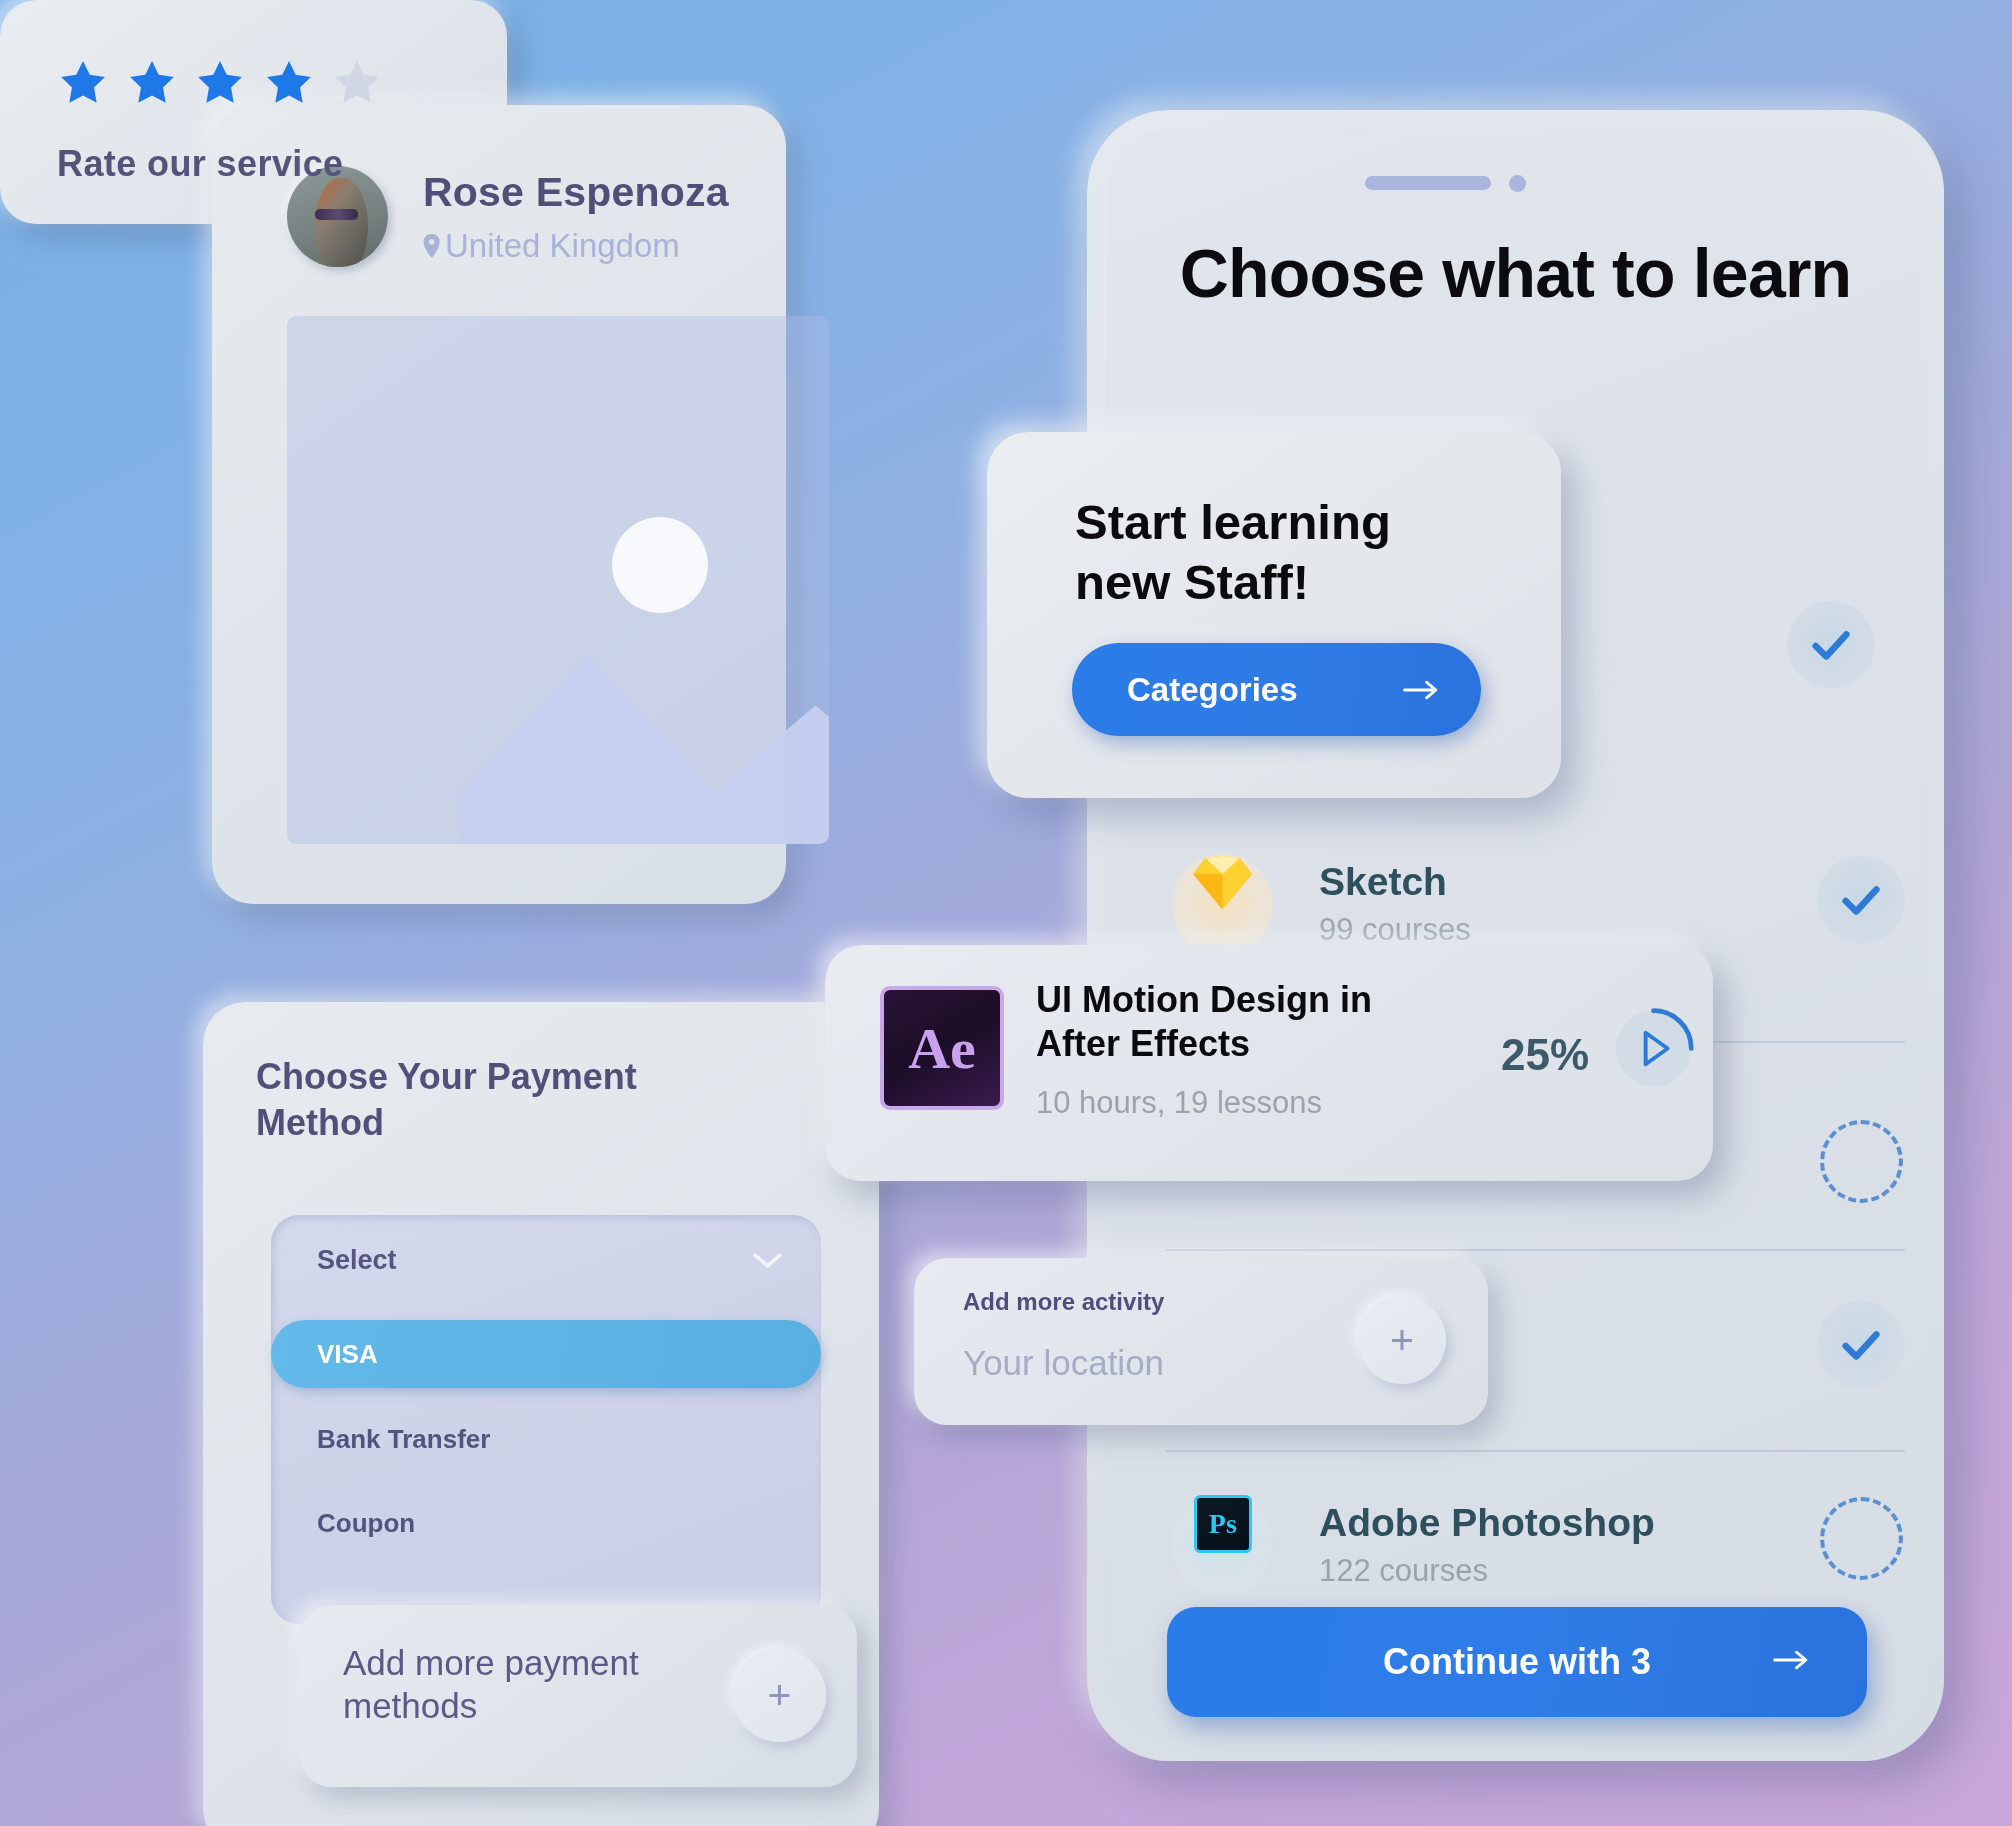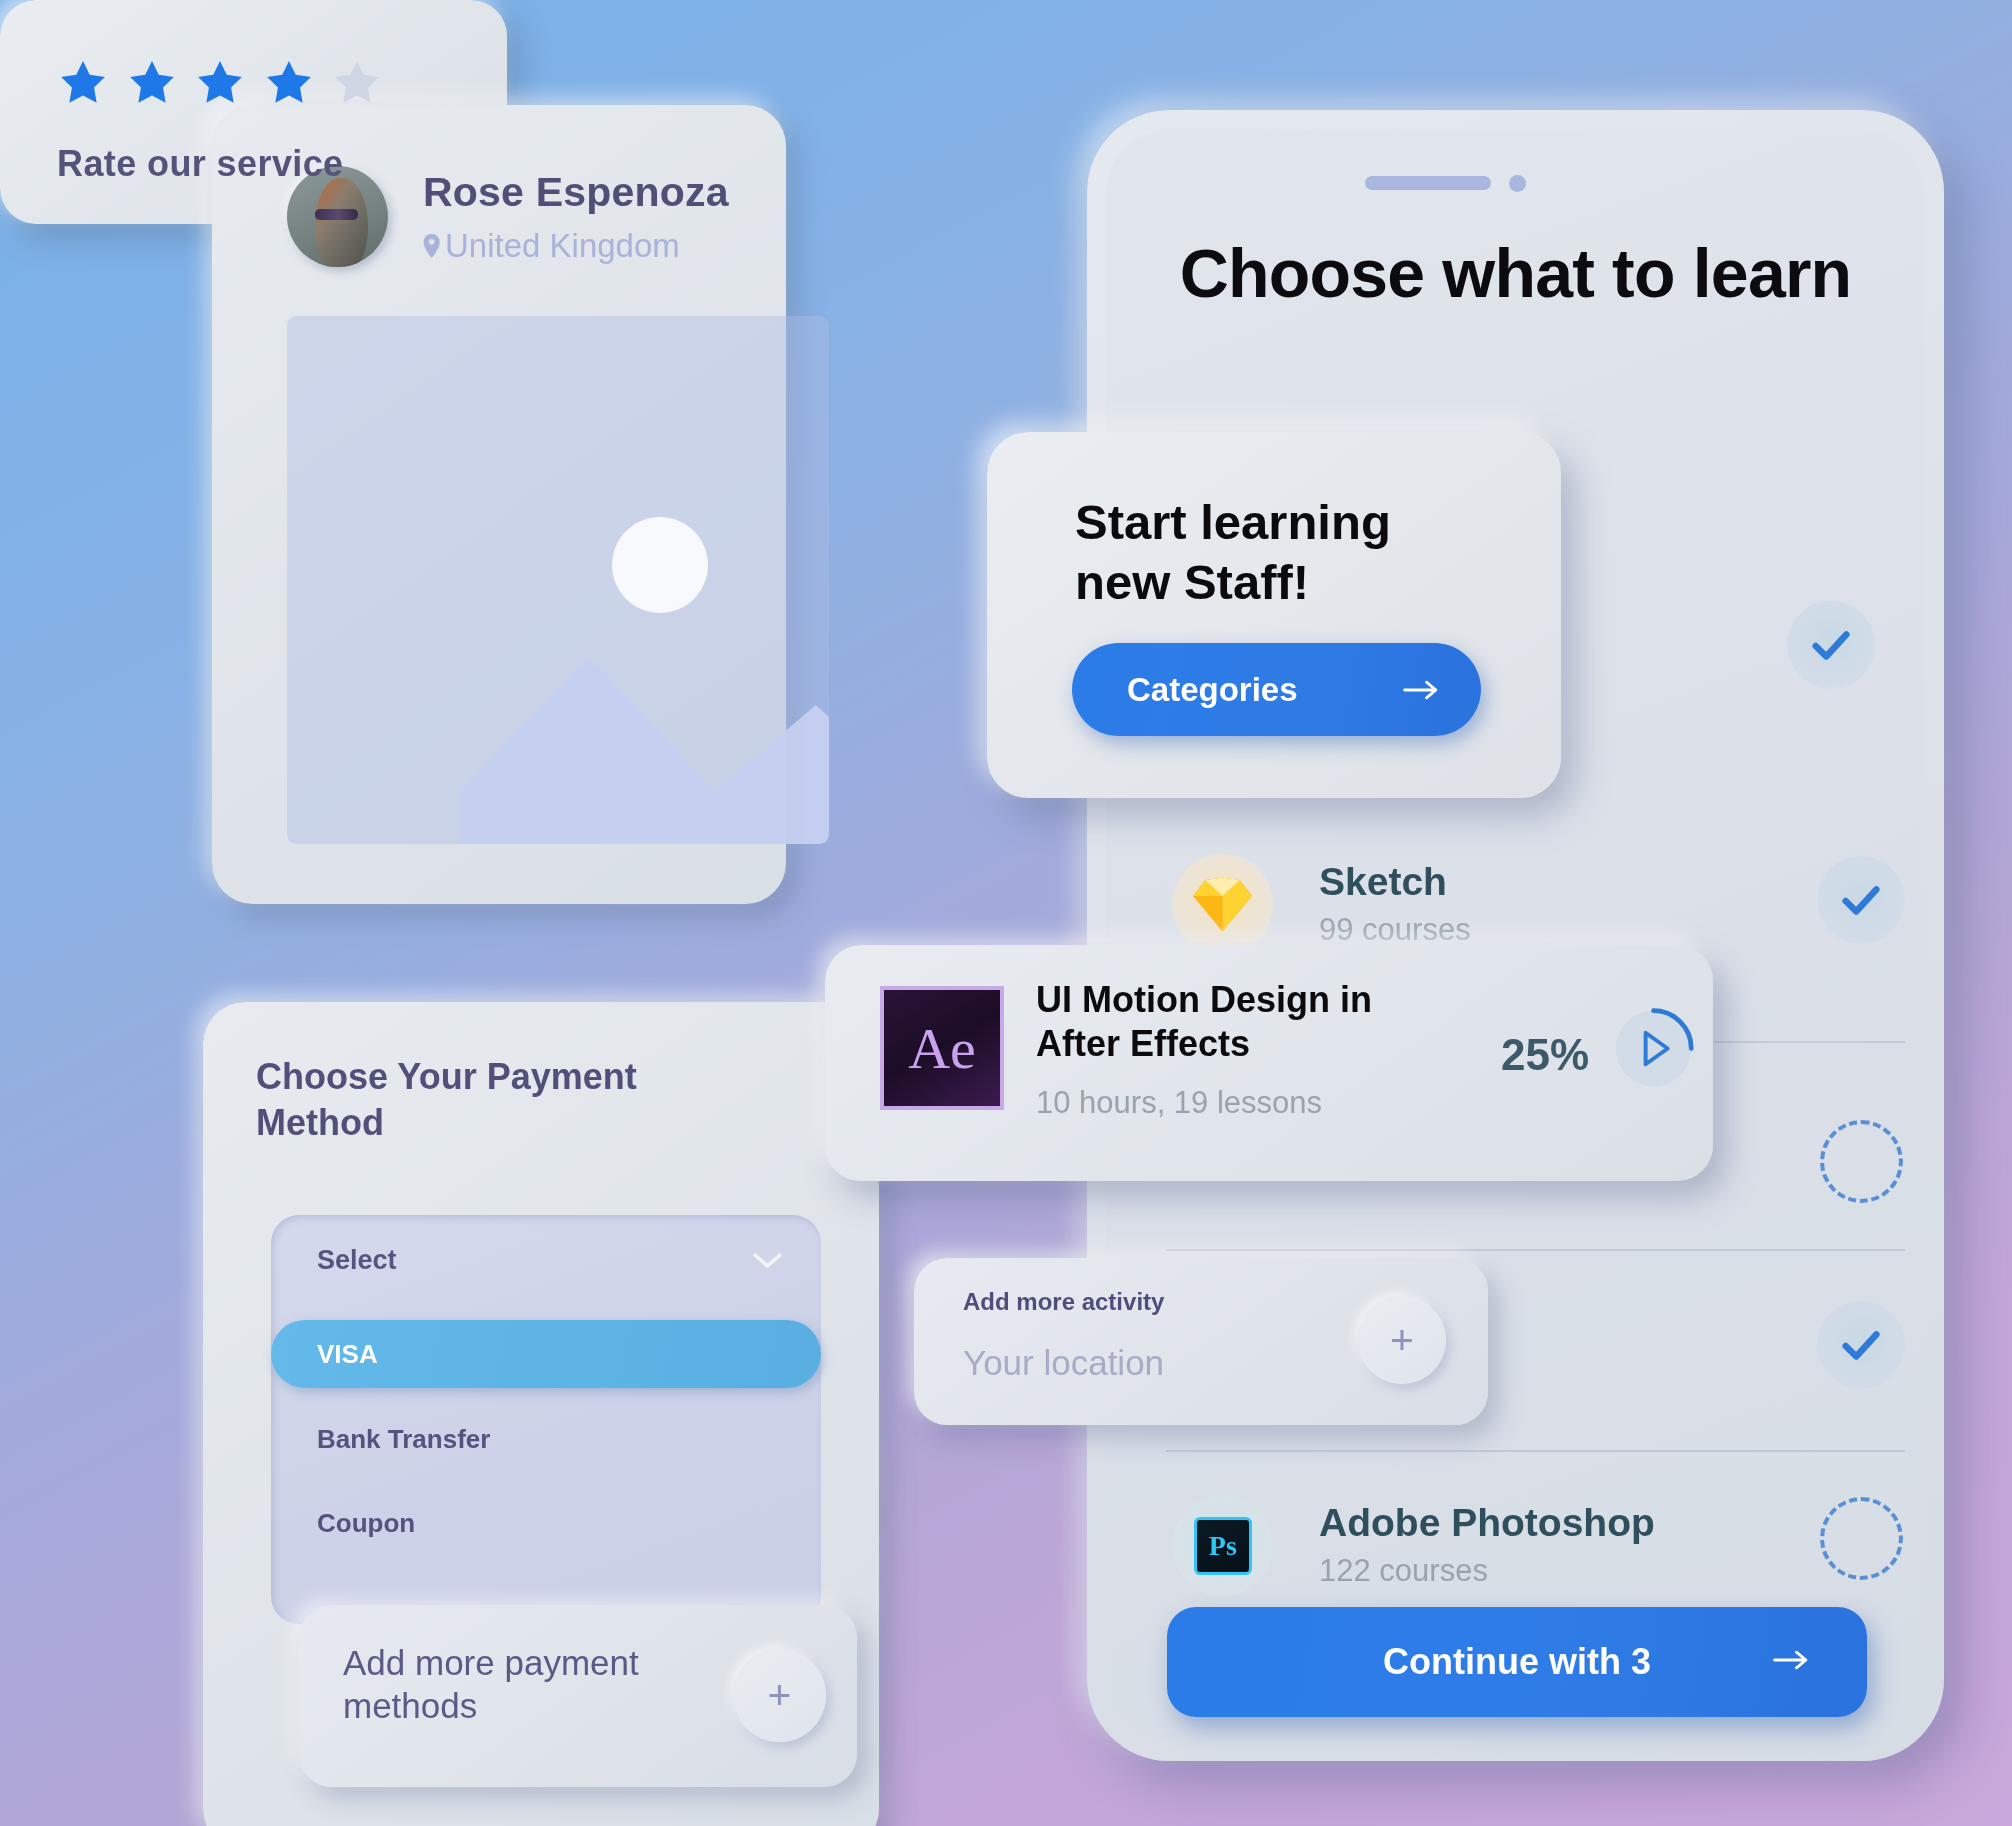--- a/index.html
+++ b/index.html
@@ -176,21 +176,21 @@
     text-align: center; font-size: 68px; font-weight: 700;
     line-height: 1.14; color: #0c0c10; letter-spacing: -0.8px;
   }
   
   .course-row {
     position: absolute; left: 60px; width: 739px; height: 149px;
   }
   .course-icon {
     position: absolute; left: 6.3px; top: 14px;
     width: 101px; height: 101px; border-radius: 50%;
-    display: flex; align-items: center; justify-content: center;
+    display: flex; align-items: flex-start; justify-content: center;
   }
   .course-icon.sketch { background: radial-gradient(circle at 50% 45%, #f3e2c1 0%, #ece4d8 60%, #e3e4e2 100%); }
   .course-icon.photoshop { background: radial-gradient(circle at 50% 45%, #cfe2ec 0%, #d8e2e8 60%, #dee3e7 100%); }
   .course-name {
     position: absolute; left: 153px; top: 20.4px;
     font-size: 39px; font-weight: 700; color: #2f4f5d; white-space: nowrap;
   }
   .course-meta {
     position: absolute; left: 153px; top: 72px;
     font-size: 31px; font-weight: 400; color: #9aa3ad; white-space: nowrap;
@@ -213,25 +213,25 @@
   
   #ae-card {
     position: absolute; left: 825px; top: 945px;
     width: 888px; height: 236px; border-radius: 36px;
     background: linear-gradient(145deg,#e8ecf1 0%,#e0e5eb 55%,#dbe0e7 100%);
     box-shadow: 12.6px 15.7px 33px rgba(80,95,135,.34),
                 -7.9px -7.9px 20.4px rgba(255,255,255,.6);
   }
   #ae-icon {
     position: absolute; left: 55px; top: 41px;
-    width: 124px; height: 124px; border-radius: 0;
+    width: 124px; height: 124px; border-radius: 10px;
     border: 4.7px solid #c9a8e8;
     background: linear-gradient(150deg,#2a1338 0%,#1c0d26 48%, #3a1b4e 100%);
     display: flex; align-items: center; justify-content: center;
-    font-size: 58px; font-weight: 400; color: #c9a2ef;
+    font-size: 58px; font-weight: 700; color: #c9a2ef;
     font-family: "Liberation Serif", serif;
   }
   #ae-title {
     position: absolute; left: 211px; top: 33px; width: 369px;
     font-size: 36px; font-weight: 700; line-height: 1.22; color: #0b0b0e;
   }
   #ae-meta {
     position: absolute; left: 211px; top: 140px;
     font-size: 31px; font-weight: 400; color: #9aa3ad;
   }

